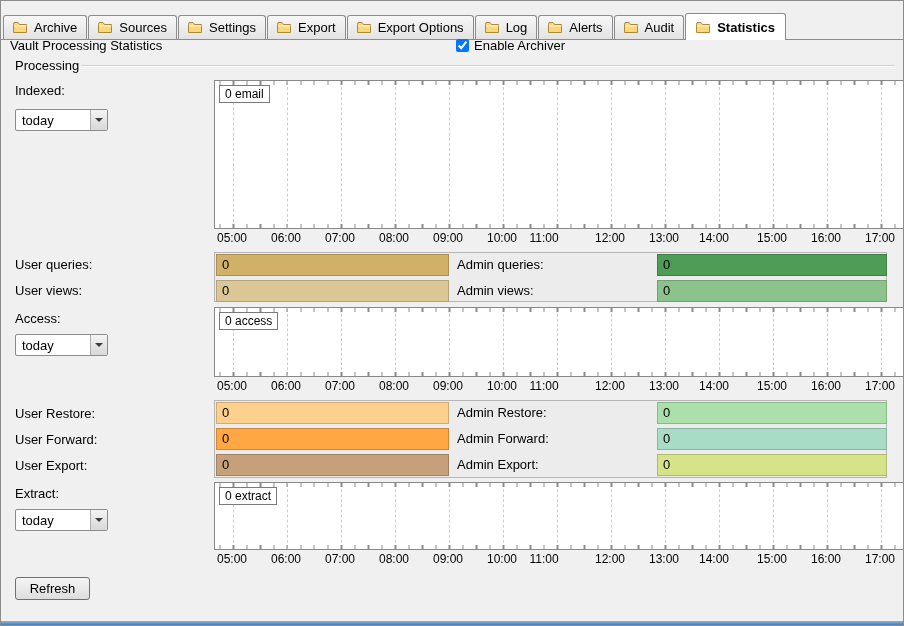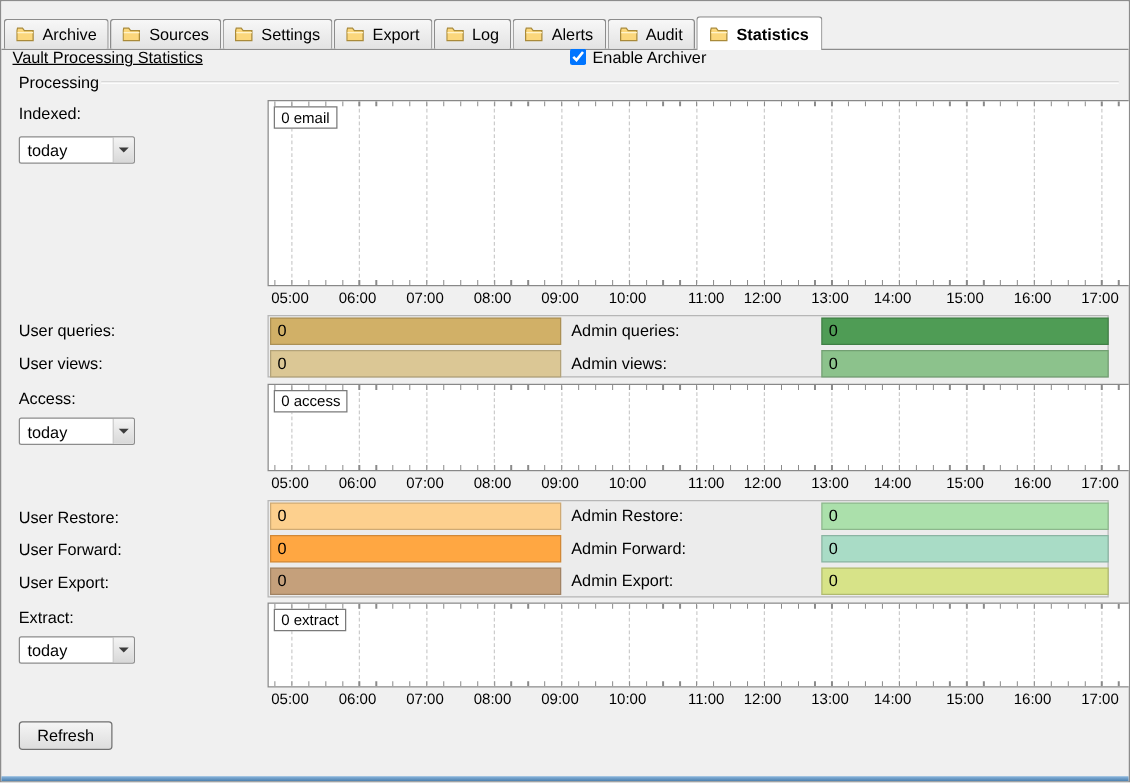--- a/index.html
+++ b/index.html
@@ -37,21 +37,21 @@
     height: 27px;
     margin-bottom: -1px;
     background: #ffffff;
     font-weight: bold;
     position: relative; z-index: 2;
     padding: 0 10px;
   }
   .tab svg { display: block; }
 
   
-  .page-title { position: absolute; left: 9px; top: 37px; text-decoration: underline; }
+  .page-title { position: absolute; left: 9px; top: 37px; }
   .checkbox-row { position: absolute; left: 455px; top: 37px; display: flex; align-items: center; gap: 5px; }
   .checkbox-row input { width: 13px; height: 13px; margin: 0; }
 
   
   .group-label { position: absolute; left: 14px; top: 57px; }
   .group-line {
     position: absolute; left: 80px; right: 8px; top: 64px; height: 2px;
     border-top: 1px solid #cfcfcf; border-bottom: 1px solid #ffffff;
   }
 
@@ -119,21 +119,21 @@
     position: absolute; top: 2px;
     transform: translateX(-50%);
     font-size: 12px; white-space: nowrap;
   }
   .time-axis span:nth-child(1)  { left: 18px; }
   .time-axis span:nth-child(2)  { left: 72px; }
   .time-axis span:nth-child(3)  { left: 126px; }
   .time-axis span:nth-child(4)  { left: 180px; }
   .time-axis span:nth-child(5)  { left: 234px; }
   .time-axis span:nth-child(6)  { left: 288px; }
-  .time-axis span:nth-child(7)  { left: 351px; text-align: center; }
+  .time-axis span:nth-child(7)  { left: 330px; text-align: center; }
   .time-axis span:nth-child(8)  { left: 396px; }
   .time-axis span:nth-child(9)  { left: 450px; }
   .time-axis span:nth-child(10) { left: 500px; }
   .time-axis span:nth-child(11) { left: 558px; }
   .time-axis span:nth-child(12) { left: 612px; }
   .time-axis span:nth-child(13) { left: 666px; }
 
   
   .rows-panel {
     position: absolute; left: 213px; width: 673px;
@@ -185,20 +185,27 @@
             <path d="M1 5 h12.5" stroke="#fff3c9"></path>
           </svg>
       <span>Settings</span>
     </div>
     <div class="tab">
       <svg width="16" height="13" viewBox="0 0 16 13">
             <path d="M0.5 3.5 v8 h13 v-8 h-7 l-1.5 -2 h-4 z" fill="#fbd77c" stroke="#a98a3a"></path>
             <path d="M1 5 h12.5" stroke="#fff3c9"></path>
           </svg>
       <span>Export</span>
+    </div>
+    <div class="tab">
+      <svg width="16" height="13" viewBox="0 0 16 13">
+            <path d="M0.5 3.5 v8 h13 v-8 h-7 l-1.5 -2 h-4 z" fill="#fbd77c" stroke="#a98a3a"></path>
+            <path d="M1 5 h12.5" stroke="#fff3c9"></path>
+          </svg>
+      <span>Export Options</span>
     </div>
     <div class="tab">
       <svg width="16" height="13" viewBox="0 0 16 13">
             <path d="M0.5 3.5 v8 h13 v-8 h-7 l-1.5 -2 h-4 z" fill="#fbd77c" stroke="#a98a3a"></path>
             <path d="M1 5 h12.5" stroke="#fff3c9"></path>
           </svg>
       <span>Log</span>
     </div>
     <div class="tab">
       <svg width="16" height="13" viewBox="0 0 16 13">

